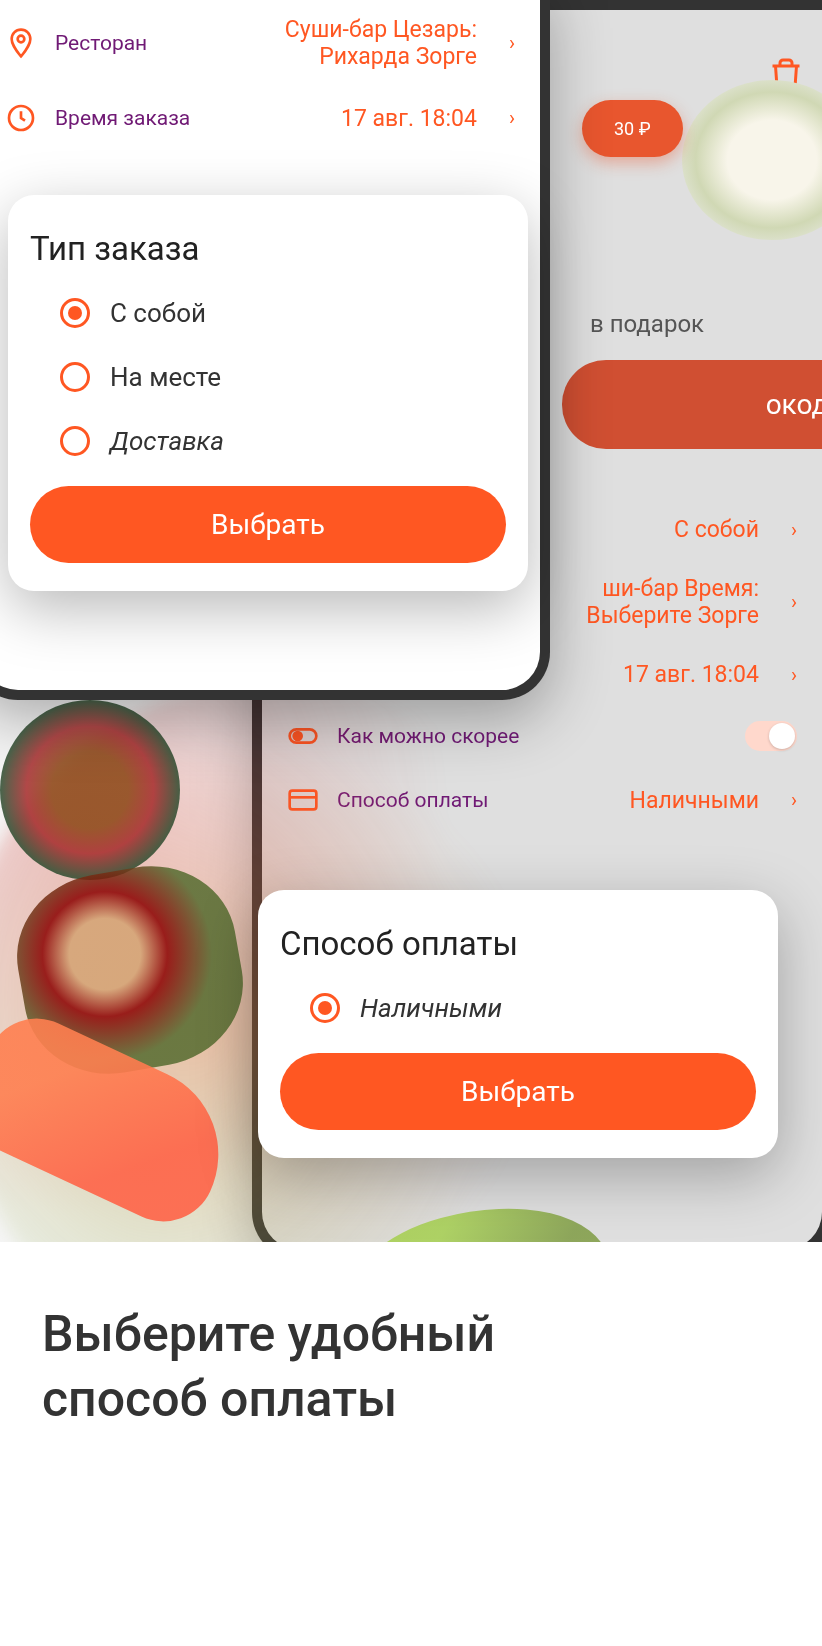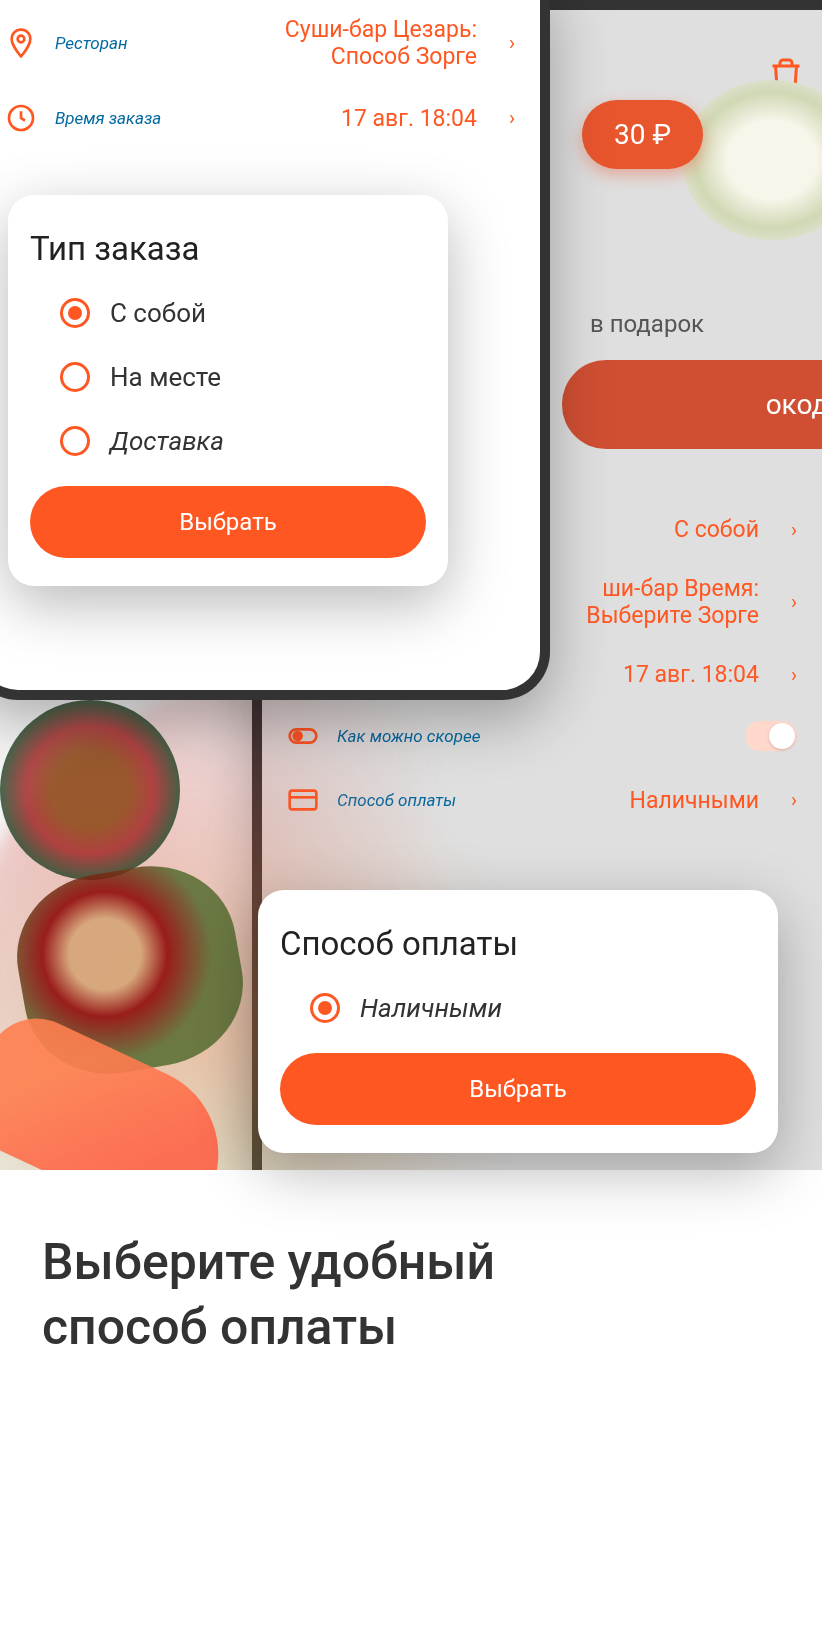--- a/index.html
+++ b/index.html
@@ -23,72 +23,72 @@
     .phone-frame-1 {
       position: absolute; left: -30px; top: -20px; width: 580px; height: 720px;
       background: #333; border-radius: 0 0 48px 48px; padding: 10px;
       box-shadow: 0 20px 60px rgba(0,0,0,0.3);
     }
     .phone-inner-1 { background: #fff; height: 100%; border-radius: 0 0 38px 38px; padding: 10px 25px; overflow: hidden; position: relative; }
     
     
     .list-row { display: flex; align-items: center; gap: 18px; padding: 16px 0; }
     .list-icon { width: 32px; height: 32px; flex-shrink: 0; color: #ff5722; }
-    .list-label { font-size: 17px; color: #0369a1; flex-shrink: 0; font-style: italic; }
+    .list-label { font-size: 21px; color: #701a75; flex-shrink: 0; }
     .list-spacer { flex: 1; }
     .list-value { font-size: 23px; color: #ff5722; text-align: right; max-width: 230px; }
     .chevron { color: #ff5722; font-size: 20px; margin-left: 14px; flex-shrink: 0; }
     
     
     .modal-card-1 {
-      position: absolute; left: 8px; top: 195px; width: 440px;
+      position: absolute; left: 8px; top: 195px; width: 520px;
       background: #fff; border-radius: 26px; padding: 34px 22px 28px;
       box-shadow: 0 18px 60px rgba(0,0,0,0.28);
     }
     .modal-title { font-size: 33px; color: #222; margin-bottom: 30px; font-weight: 400; }
     .radio-group { margin-bottom: 24px; padding-left: 30px; }
     .radio-item { display: flex; align-items: center; gap: 20px; margin-bottom: 34px; cursor: pointer; }
     .radio-item:last-child { margin-bottom: 30px; font-style: italic; }
     .radio-outer { width: 30px; height: 30px; border: 3px solid #ff5722; border-radius: 50%; display: flex; align-items: center; justify-content: center; }
     .radio-inner { width: 14px; height: 14px; background: #ff5722; border-radius: 50%; display: none; }
     .radio-item.selected .radio-inner { display: block; }
     .radio-label { font-size: 26px; color: #333; }
-    .modal-button { width: 100%; background: #ff5722; color: #fff; border: none; border-radius: 40px; padding: 22px; font-size: 24px; cursor: pointer; }
+    .modal-button { width: 100%; background: #ff5722; color: #fff; border: none; border-radius: 40px; padding: 22px; font-size: 28px; cursor: pointer; }
     
     
     .phone-frame-2 {
       position: absolute; right: -10px; top: 0px; width: 580px; height: 1260px;
       background: #333; border-radius: 0 0 48px 48px; padding: 10px;
       box-shadow: 0 20px 60px rgba(0,0,0,0.3);
       z-index: -1;
     }
     .phone-inner-2 { background: #fff; height: 100%; border-radius: 0 0 38px 38px; padding: 10px 25px; overflow: hidden; position: relative; }
     .phone-2-dim { position: absolute; inset: 0; background: rgba(80,80,80,0.18); }
     
     .delete-icon { position: absolute; right: 18px; top: 45px; color: #ff5722; }
-    .price-pill { position: absolute; left: 320px; top: 90px; background: #e8562e; color: #fff; padding: 18px 32px; border-radius: 36px; font-size: 28px; box-shadow: 0 6px 16px rgba(232,86,46,0.4); }
+    .price-pill { position: absolute; left: 320px; top: 90px; background: #e8562e; color: #fff; padding: 18px 32px; border-radius: 36px; font-size: 18px; box-shadow: 0 6px 16px rgba(232,86,46,0.4); }
     .food-circle { position: absolute; right: -40px; top: 70px; width: 180px; height: 160px; background: radial-gradient(ellipse, #f8f5ea 35%, #d0d8b4 60%, #eee 90%); border-radius: 50%; }
     .gift-text { position: absolute; left: 328px; top: 300px; font-size: 24px; color: #555; }
     .promo-pill { position: absolute; left: 300px; top: 350px; background: #d04f32; color: #fff; padding: 28px 60px; border-radius: 44px; font-size: 28px; width: 470px; text-align: center; }
     
     .p2-rows { position: absolute; left: 25px; right: 25px; top: 490px; }
     .toggle { width: 52px; height: 30px; background: #ffd8cc; border-radius: 16px; position: relative; }
     .toggle-knob { position: absolute; right: 2px; top: 2px; width: 26px; height: 26px; background: #fff; border-radius: 50%; box-shadow: 0 1px 3px rgba(0,0,0,0.2); }
     
     
     .modal-card-2 {
       position: absolute; left: 258px; top: 890px; width: 520px;
       background: #fff; border-radius: 26px; padding: 34px 22px 28px;
       box-shadow: 0 18px 60px rgba(0,0,0,0.28);
       z-index: 5;
     }
     
     
     .bottom-panel {
-      position: absolute; left: 0; bottom: 0; right: 0; height: 476px;
+      position: absolute; left: 0; bottom: 0; right: 0; height: 404px;
       background: #fff; padding: 60px 42px;
     }
     .marketing-text { font-size: 50px; line-height: 1.3; color: #333; font-weight: 500; }
   </style>
 </head>
 <body>
 
 <div class="bg-illustration"></div>
 <div class="bg-sushi-1"></div>
 <div class="bg-sushi-2"></div>
@@ -151,21 +151,21 @@
 
 <div class="phone-frame-1">
   <div class="phone-inner-1">
     <div class="list-row">
       <svg class="list-icon" viewBox="0 0 24 24" fill="none" stroke="#ff5722" stroke-width="2">
           <path d="M12 2C8 2 5 5 5 9c0 5 7 13 7 13s7-8 7-13c0-4-3-7-7-7z"></path>
           <circle cx="12" cy="9" r="2.5"></circle>
         </svg>
       <div class="list-label">Ресторан</div>
       <div class="list-spacer"></div>
-      <div class="list-value">Суши-бар Цезарь: Способ Зорге</div>
+      <div class="list-value">Суши-бар Цезарь: Рихарда Зорге</div>
       <span class="chevron">›</span>
     </div>
     <div class="list-row">
       <svg class="list-icon" viewBox="0 0 24 24" fill="none" stroke="#ff5722" stroke-width="2">
           <circle cx="12" cy="12" r="9"></circle>
           <path d="M12 7v5l3 2"></path>
         </svg>
       <div class="list-label">Время заказа</div>
       <div class="list-spacer"></div>
       <div class="list-value">17 авг. 18:04</div>

